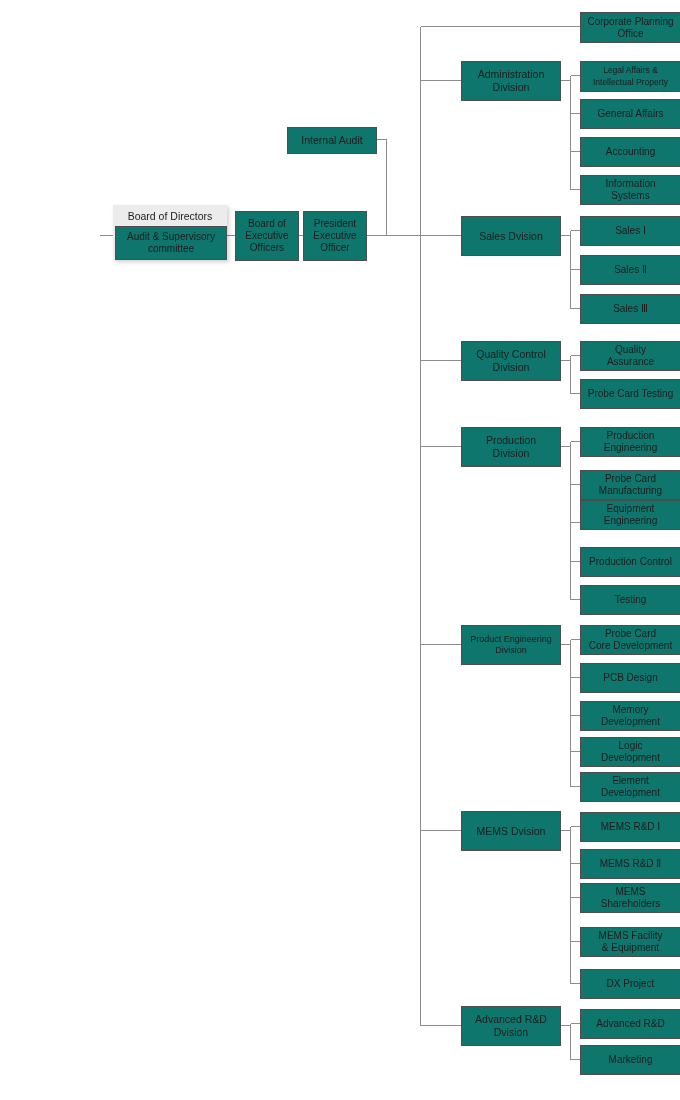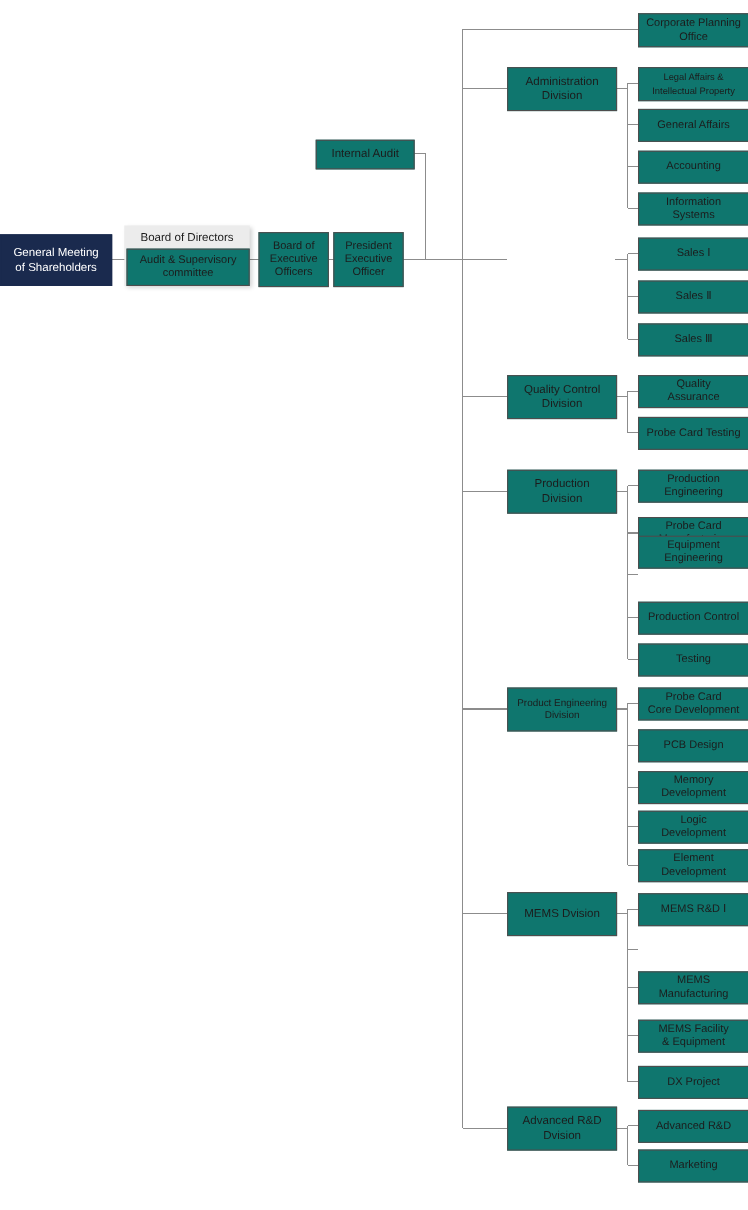--- a/index.html
+++ b/index.html
@@ -85,42 +85,41 @@
       <line x1="570.5" y1="826.5" x2="580" y2="826.5"></line>
       <line x1="570.5" y1="863.5" x2="580" y2="863.5"></line>
       <line x1="570.5" y1="897.5" x2="580" y2="897.5"></line>
       <line x1="570.5" y1="941.5" x2="580" y2="941.5"></line>
       <line x1="570.5" y1="983.5" x2="580" y2="983.5"></line>
       <line x1="570.5" y1="1023.5" x2="580" y2="1023.5"></line>
       <line x1="570.5" y1="1059.5" x2="580" y2="1059.5"></line>
     </g>
   </svg>
 
-  <div class="node gms">General Meeting
-of Shareholders</div>
 
   <div class="bod-panel">
     <div class="bod-title">Board of Directors</div>
     <div class="node audit">Audit &amp; Supervisory
 committee</div>
   </div>
 
   <div class="node beo">Board of
 Executive
 Officers</div>
   <div class="node pres">President
 Executive
 Officer</div>
   <div class="node ia">Internal Audit</div>
 
   <div class="node leaf" style="top:12px;height:29px">Corporate Planning
 Office</div>
 
   <div class="node division" style="top:61px">Administration
 Division</div>
+  <div class="node division" style="top:216px">Sales Dvision</div>
   <div class="node division" style="top:341px">Quality Control
 Division</div>
   <div class="node division" style="top:427px">Production
 Division</div>
   <div class="node division xs" style="top:625px">Product Engineering
 Division</div>
   <div class="node division" style="top:811px">MEMS Dvision</div>
   <div class="node division" style="top:1006px">Advanced R&amp;D
 Dvision</div>
 
@@ -136,38 +135,39 @@
   <div class="node leaf" style="top:294px">Sales Ⅲ</div>
 
   <div class="node leaf" style="top:341px">Quality
 Assurance</div>
   <div class="node leaf" style="top:379px">Probe Card Testing</div>
 
   <div class="node leaf" style="top:427px">Production
 Engineering</div>
   <div class="node leaf" style="top:470px">Probe Card
 Manufacturing</div>
-  <div class="node leaf" style="top:487px">Equipment
+  <div class="node leaf" style="top:500px">Equipment
 Engineering</div>
   <div class="node leaf" style="top:547px">Production Control</div>
   <div class="node leaf" style="top:585px">Testing</div>
 
   <div class="node leaf" style="top:625px">Probe Card
 Core Development</div>
   <div class="node leaf" style="top:663px">PCB Design</div>
   <div class="node leaf" style="top:701px">Memory
 Development</div>
   <div class="node leaf" style="top:737px">Logic
 Development</div>
   <div class="node leaf" style="top:772px">Element
 Development</div>
 
   <div class="node leaf" style="top:812px">MEMS R&amp;D Ⅰ</div>
+  <div class="node leaf" style="top:849px">MEMS R&amp;D Ⅱ</div>
   <div class="node leaf" style="top:883px">MEMS
-Manufacturing</div>
+Shareholders</div>
   <div class="node leaf" style="top:927px">MEMS Facility
 &amp; Equipment</div>
   <div class="node leaf" style="top:969px">DX Project</div>
 
   <div class="node leaf" style="top:1009px">Advanced R&amp;D</div>
   <div class="node leaf" style="top:1045px">Marketing</div>
 
 </div>
 
 </body></html>

